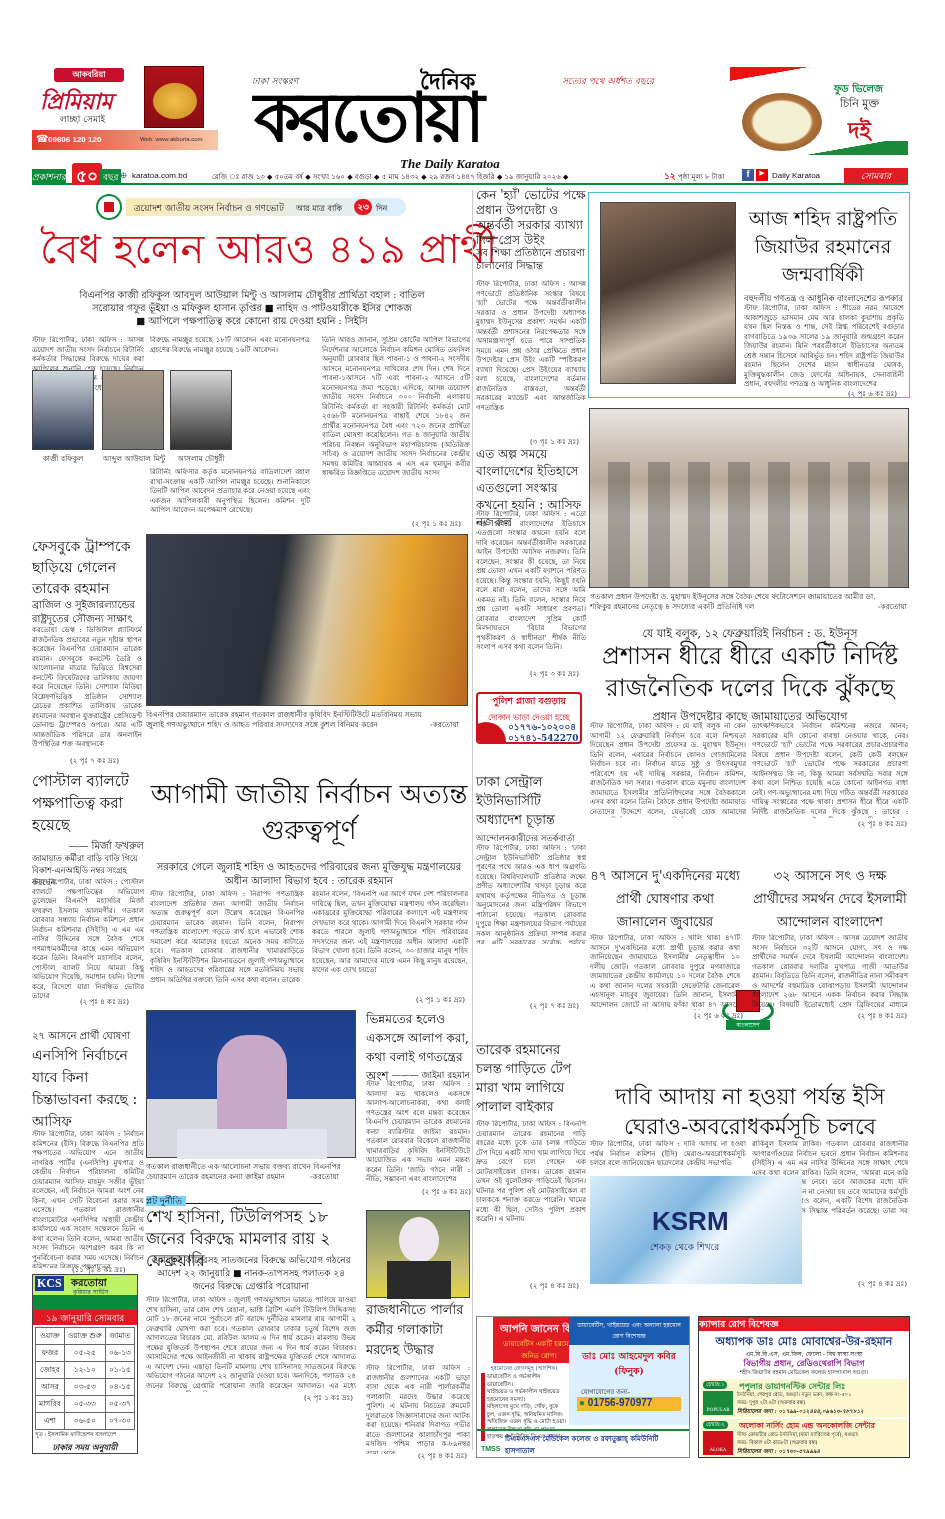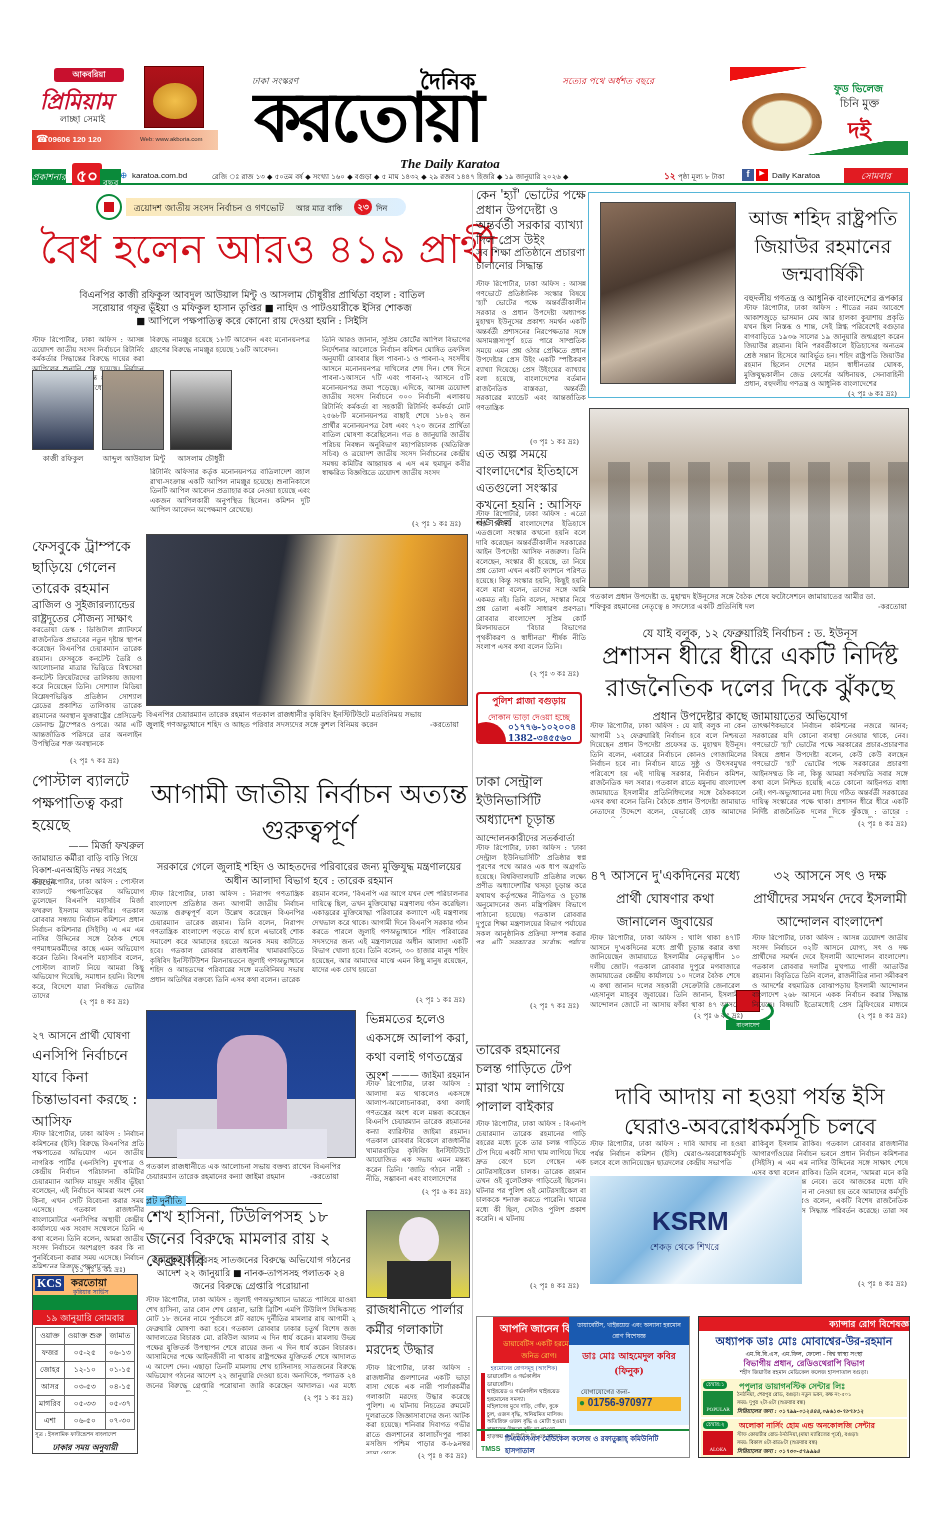--- a/index.html
+++ b/index.html
@@ -47,21 +47,21 @@
   <div class="abs" style="left:0;top:74px;width:178px;height:14px;background:linear-gradient(170deg,#fff 60%,#1a8a3a 61%)"></div>
   <div class="abs" style="left:104px;top:14px;font-size:10px;color:#0a8a3a;font-weight:bold">ফুড ভিলেজ</div>
   <div class="abs" style="left:110px;top:28px;font-size:11px;color:#111">চিনি মুক্ত</div>
   <div class="abs" style="left:118px;top:46px;font-size:22px;color:#d0101a;font-weight:bold">দই</div>
   <div class="abs" style="left:12px;top:26px;width:80px;height:58px;border-radius:50%;background:radial-gradient(#f3efd2 50%,#b0743c 55%,#7a4a22)"></div>
 </div>
 
 <div class="abs" style="left:32px;top:167px;width:876px;height:18px;border-bottom:2px solid #0a8a3a">
   <span class="abs greenbox" style="left:0;top:2px;height:16px;padding:1px 0;font-size:9px;font-style:italic">প্রকাশনার</span>
   <span class="abs redbox" style="left:40px;top:-4px;height:22px;padding:0 4px;font-size:17px;font-weight:bold;border-radius:3px 3px 0 0">৫০</span>
-  <span class="abs greenbox" style="left:68px;top:2px;height:16px;padding:7px 3px;font-size:9px">বছর</span>
+  <span class="abs greenbox" style="left:68px;top:2px;height:16px;padding:1px 3px;font-size:9px">বছর</span>
   <span class="abs" style="left:88px;top:3px;font-size:9px;color:#1a6abf">⊕</span>
   <span class="abs" style="left:100px;top:4px;font-size:8px;font-family:'Liberation Sans',sans-serif">karatoa.com.bd</span>
   <span class="abs" style="left:180px;top:4px;font-size:7px;white-space:nowrap">রেজি ঃ রাজ ১৩ ◆ ৫০তম বর্ষ ◆ সংখ্যা ১৬০ ◆ বগুড়া ◆ ৫ মাঘ ১৪৩২ ◆ ২৯ রজব ১৪৪৭ হিজরি ◆ ১৯ জানুয়ারি ২০২৬ ◆</span>
   <span class="abs" style="left:632px;top:2px;font-size:9px;color:#d0101a;font-weight:bold">১২</span>
   <span class="abs" style="left:646px;top:4px;font-size:7px;white-space:nowrap">পৃষ্ঠা মূল্য ৮ টাকা</span>
   <span class="abs" style="left:710px;top:2px;width:12px;height:12px;background:#3b5998;color:#fff;font-size:9px;text-align:center;font-family:'Liberation Sans',sans-serif;font-weight:bold">f</span>
   <span class="abs" style="left:724px;top:2px;width:12px;height:12px;background:#e00;color:#fff;font-size:7px;text-align:center">▶</span>
   <span class="abs" style="left:740px;top:4px;font-size:8px;font-family:'Liberation Sans',sans-serif">Daily Karatoa</span>
   <span class="abs redbox" style="left:812px;top:1px;width:64px;height:15px;font-size:9px;text-align:center;font-style:italic;padding-top:1px">সোমবার</span>
 </div>
@@ -135,21 +135,21 @@
 
 <div class="abs photo" style="left:146px;top:534px;width:322px;height:172px;background:linear-gradient(100deg,#3a3f4e 0,#2a2e38 40%,#d9c8a8 55%,#e8a530 75%,#b86a20 100%)"></div>
 <div class="abs cap" style="left:146px;top:710px;width:290px">বিএনপির চেয়ারম্যান তারেক রহমান গতকাল রাজধানীর কৃষিবিদ ইনস্টিটিউটে মতবিনিময় সভায় জুলাই গণঅভ্যুত্থানে শহিদ ও আহত পরিবার সদস্যদের সঙ্গে কুশল বিনিময় করেন</div>
 <div class="abs cap" style="left:430px;top:720px">-করতোয়া</div>
 
 <div class="abs" style="left:476px;top:692px;width:106px;height:52px;border:2px solid #d0101a;border-radius:4px;background:#fff;overflow:hidden">
   <div class="abs" style="left:0;top:0;width:100%;text-align:center;font-size:9px;color:#d0101a;font-weight:bold">পুলিশ প্লাজা বগুড়ায়</div>
   <div class="abs" style="left:0;top:17px;width:100%;text-align:center;font-size:8px;color:#d0101a">দোকান ভাড়া দেওয়া হচ্ছে</div>
   <div class="abs" style="left:-12px;top:28px;width:40px;height:40px;border-radius:50%;background:#d0101a"></div>
   <div class="abs" style="left:30px;top:26px;font-size:9px;color:#1a3a8a;font-weight:bold">০১৭৭৬-১০২০০৪</div>
-  <div class="abs" style="left:30px;top:37px;font-size:9px;color:#1a3a8a;font-weight:bold">1382-৩৪৫৫৬০</div>
+  <div class="abs" style="left:30px;top:37px;font-size:9px;color:#1a3a8a;font-weight:bold">০১৭৪১-542270</div>
 </div>
 
 <div class="abs hl" style="left:32px;top:770px;width:112px;font-size:15px;line-height:22px">পোস্টাল ব্যালটে পক্ষপাতিত্ব করা হয়েছে</div>
 <div class="abs" style="left:32px;top:838px;width:112px;font-size:10px;text-align:right">—— <span>মির্জা ফখরুল</span></div>
 <div class="abs" style="left:32px;top:852px;width:112px;font-size:8.2px;line-height:12px">জামায়াত কর্মীরা বাড়ি বাড়ি গিয়ে বিকাশ-এনআইডি নম্বর সংগ্রহ করছেন</div>
 <div class="abs body-text" style="left:32px;top:878px;width:112px;height:126px;overflow:hidden"><span>স্টাফ রিপোর্টার, ঢাকা অফিস : পোস্টাল ব্যালটে পক্ষপাতিত্বের অভিযোগ তুলেছেন বিএনপি মহাসচিব মির্জা ফখরুল ইসলাম আলমগীর। গতকাল রোববার সন্ধ্যায় নির্বাচন কমিশনে প্রধান নির্বাচন কমিশনার (সিইসি) এ এম এম নাসির উদ্দিনের সঙ্গে বৈঠক শেষে গণমাধ্যমকর্মীদের কাছে এমন অভিযোগ করেন তিনি। বিএনপি মহাসচিব বলেন, পোস্টাল ব্যালট নিয়ে আমরা কিছু অভিযোগ দিয়েছি, সমাধান হয়নি। বিশেষ করে, বিদেশে যারা নিবন্ধিত ভোটার তাদের</span></div>
 <div class="abs cont" style="left:80px;top:996px">(২ পৃঃ ৪ কঃ দ্রঃ)</div>
 
 <div class="abs hl" style="left:150px;top:776px;width:318px;text-align:center;font-size:26px;line-height:36px">আগামী জাতীয় নির্বাচন অত্যন্ত গুরুত্বপূর্ণ</div>
 <div class="abs" style="left:150px;top:860px;width:318px;text-align:center;font-size:10px;line-height:14px">সরকারে গেলে জুলাই শহিদ ও আহতদের পরিবারের জন্য মুক্তিযুদ্ধ মন্ত্রণালয়ের অধীন আলাদা বিভাগ হবে : তারেক রহমান</div>
@@ -215,21 +215,21 @@
 
 <div class="abs photo" style="left:366px;top:1210px;width:104px;height:88px;background:linear-gradient(#7a8a66,#c8c070 70%,#e2d640)">
   <div style="position:absolute;left:32px;top:6px;width:40px;height:46px;border-radius:50%;background:#f0e8f0"></div>
   <div style="position:absolute;left:20px;top:50px;width:64px;height:38px;background:#2a2a2a"></div>
 </div>
 <div class="abs hl" style="left:366px;top:1300px;width:104px;font-size:13px;line-height:20px">রাজধানীতে পার্লার কর্মীর গলাকাটা মরদেহ উদ্ধার</div>
 <div class="abs body-text" style="left:366px;top:1364px;width:104px;height:90px;overflow:hidden"><span>স্টাফ রিপোর্টার, ঢাকা অফিস : রাজধানীর গুলশানের একটি ভাড়া বাসা থেকে এক নারী পার্লারকর্মীর গলাকাটা মরদেহ উদ্ধার করেছে পুলিশ। এ ঘটনায় নিহতের রুমমেট দুলরাতকে জিজ্ঞাসাবাদের জন্য আটক করা হয়েছে। শনিবার দিবাগত গভীর রাতে গুলশানের কালাচাঁদপুর পাকা মসজিদ পশ্চিম পাড়ার ক-৮৯নম্বর বাসা থেকে</span></div>
 <div class="abs cont" style="left:418px;top:1450px">(২ পৃঃ ৪ কঃ দ্রঃ)</div>
 
 <div class="abs" style="left:32px;top:1274px;width:106px;height:180px;border:1px solid #444">
-  <div class="abs" style="left:0;top:0;width:104px;height:20px;background:#fdba74">
+  <div class="abs" style="left:0;top:0;width:104px;height:20px;background:#bef264">
     <span style="position:absolute;left:2px;top:1px;background:#1a3a8a;color:#fff;font-size:12px;font-weight:bold;padding:0 2px;font-family:'Liberation Serif',serif">KCS</span>
     <span style="position:absolute;left:38px;top:0;font-size:10px;font-weight:bold">করতোয়া</span>
     <span style="position:absolute;left:40px;top:12px;font-size:6px;color:#1a3a8a">কুরিয়ার সার্ভিস</span>
   </div>
   <div class="abs greenbox" style="left:0;top:20px;width:104px;height:15px;font-size:9px;text-align:center;font-style:italic;padding-top:16px">নামাজের সময়সূচি</div>
   <div class="abs redbox" style="left:0;top:35px;width:104px;height:15px;font-size:9px;text-align:center;padding-top:1px">১৯ জানুয়ারি সোমবার</div>
   <div class="abs" style="left:2px;top:52px;width:100px">
     <table class="prayer">
       <tbody>
           <tr>
@@ -289,21 +289,21 @@
     <div style="position:absolute;left:12px;top:70px;font-size:6.5px">যোগাযোগের জন্য-</div>
     <div style="position:absolute;left:8px;top:80px;width:104px;height:14px;background:#f5b82e;font-size:10px;font-family:'Liberation Sans',sans-serif;color:#1a3a8a;font-weight:bold;padding-left:2px"><span style="color:#1a8a3a">●</span> <span>01756-970977</span></div>
   </div>
   <div class="abs" style="left:0;top:112px;width:212px;height:28px;border-top:2px solid #1a8a3a">
     <span style="position:absolute;left:4px;top:14px;font-size:7px;color:#1a8a3a;font-weight:bold;font-family:'Liberation Sans',sans-serif">TMSS</span>
     <span style="position:absolute;left:28px;top:2px;font-size:7px;color:#1a3a8a;font-weight:bold">টিএমএসএস মেডিকেল কলেজ ও রফাতুল্লাহ্ কমিউনিটি হাসপাতাল</span>
   </div>
 </div>
 
 <div class="abs ad" style="left:698px;top:1316px;width:212px;height:142px;border:1px solid #333;background:#fff">
-  <div class="abs redbox" style="left:0;top:0;width:210px;height:14px;font-size:9px;text-align:right;font-weight:bold">ক্যান্সার রোগ বিশেষজ্ঞ</div>
+  <div class="abs redbox" style="left:0;top:0;width:210px;height:14px;font-size:9px;text-align:left;font-weight:bold">ক্যান্সার রোগ বিশেষজ্ঞ</div>
   <div class="abs" style="left:0;top:16px;width:210px;text-align:center;font-size:11px;color:#1a3a8a;font-weight:bold">অধ্যাপক ডাঃ মোঃ মোবাশ্বের-উর-রহমান</div>
   <div class="abs" style="left:0;top:32px;width:210px;text-align:center;font-size:6px">এম.বি.বি.এস, এম.ফিল, ফেলো - বিশ্ব স্বাস্থ্য সংস্থা</div>
   <div class="abs" style="left:0;top:40px;width:210px;text-align:center;font-size:8px;color:#8a1a8a;font-weight:bold">বিভাগীয় প্রধান, রেডিওথেরাপি বিভাগ</div>
   <div class="abs" style="left:0;top:52px;width:210px;text-align:center;font-size:5.5px">শহীদ জিয়াউর রহমান মেডিকেল কলেজ হাসপাতাল বগুড়া।</div>
   <div class="abs" style="left:2px;top:62px;width:206px;height:38px;background:#fdf7d0">
     <span class="greenbox" style="position:absolute;left:2px;top:2px;font-size:5.5px;padding:0 3px;border-radius:4px">চেম্বার:১</span>
     <span style="position:absolute;left:2px;top:12px;width:30px;height:24px;background:#1a8a3a;color:#fff;font-size:4.5px;text-align:center;padding-top:16px">POPULAR</span>
     <span style="position:absolute;left:38px;top:1px;font-size:8px;color:#1a8a3a;font-weight:bold">পপুলার ডায়াগনস্টিক সেন্টার লিঃ</span>
     <span style="position:absolute;left:36px;top:12px;font-size:5px">ঠনঠনিয়া, শেরপুর রোড, বগুড়া। নতুন ভবন, কক্ষ নং-৫০১</span>
     <span style="position:absolute;left:36px;top:20px;font-size:5px">সময়: দুপুর ২টা-৪টা (শুক্রবার বন্ধ)</span>

